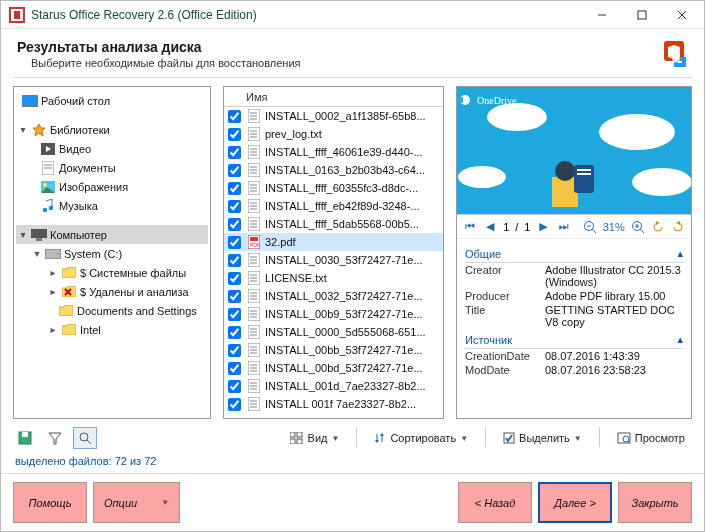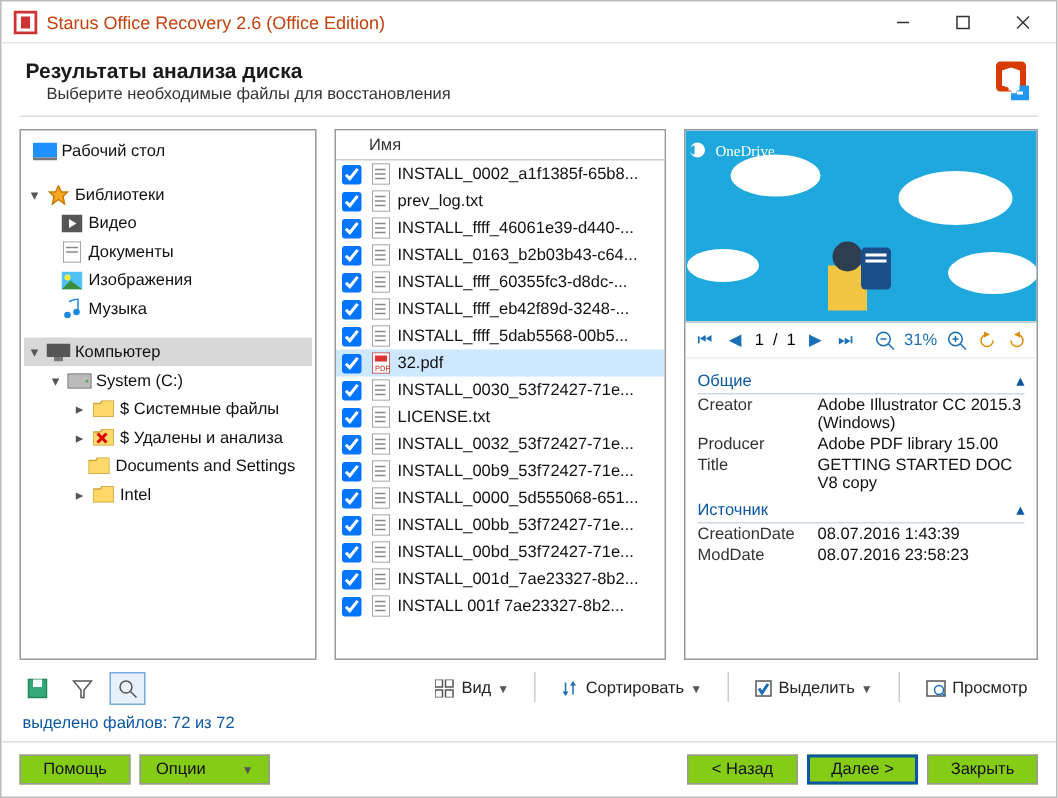--- a/index.html
+++ b/index.html
@@ -1,19 +1,19 @@
 <!DOCTYPE html>
 <html><head>
 <meta charset="utf-8">
 <style>
 * { box-sizing: border-box; margin: 0; padding: 0; }
 body { font-family: "Segoe UI", Tahoma, sans-serif; font-size: 11px; background: #fff; width: 705px; height: 532px; overflow: hidden; border: 1px solid #bbb; display: flex; flex-direction: column; }
 .titlebar { height: 28px; display: flex; align-items: center; padding: 0 2px; border-bottom: 1px solid #e5e5e5; }
 .titlebar .app-icon { width: 16px; height: 16px; margin: 0 6px; }
-.titlebar .title { flex: 1; font-size: 12px; color: #c2410c; }
+.titlebar .title { flex: 1; font-size: 12px; color: #14532d; }
 .winbtn { width: 40px; height: 28px; display: flex; align-items: center; justify-content: center; color: #333; }
 
 .header { padding: 10px 16px 8px 16px; display: flex; align-items: flex-start; }
 .header-text { flex: 1; }
 .header h1 { font-size: 14px; font-weight: 700; color: #1a1a1a; margin-bottom: 2px; }
 .header .sub { font-size: 11px; color: #333; padding-left: 14px; }
 .header .big-icon { width: 28px; height: 28px; }
 
 .hr { height: 1px; background: #ddd; margin: 0 12px; }
 
@@ -49,21 +49,21 @@
 .toolbar2 { display: flex; align-items: flex-start; padding: 4px 12px; gap: 6px; }
 .toolbar2 .sep { width: 1px; height: 20px; background: #ccc; margin: 0 4px; }
 .tbtn { height: 22px; display: inline-flex; align-items: center; gap: 4px; padding: 0 6px; font-size: 11px; color: #222; border: 1px solid transparent; }
 .tbtn.icon-only { width: 24px; padding: 0; justify-content: center; }
 .dd-caret { font-size: 8px; color: #555; }
 
 .status-row { text-align: left; padding: 2px 14px 6px; font-size: 11px; color: #0b57a4; }
 
 .bottom { border-top: 1px solid #ddd; padding: 8px 12px; display: flex; gap: 6px; align-items: center; }
 .bottom .gap { flex: 1; }
-button.std { height: 20px; min-width: 74px; padding: 0 10px; font-size: 11px; background: #84cc16; border: 1px solid #999; color: #111; }
+button.std { height: 41px; min-width: 74px; padding: 0 10px; font-size: 11px; background: #fca5a5; border: 1px solid #999; color: #111; font-style: italic; }
 button.std.default { border: 2px solid #0b57a4; padding: 0 9px; }
 button.std.combo { min-width: 84px; display: inline-flex; align-items: center; justify-content: center; gap: 24px; }
 
 svg { display: block; }
 </style>
 </head>
 <body>
 
 <div class="titlebar">
   <span class="app-icon">

